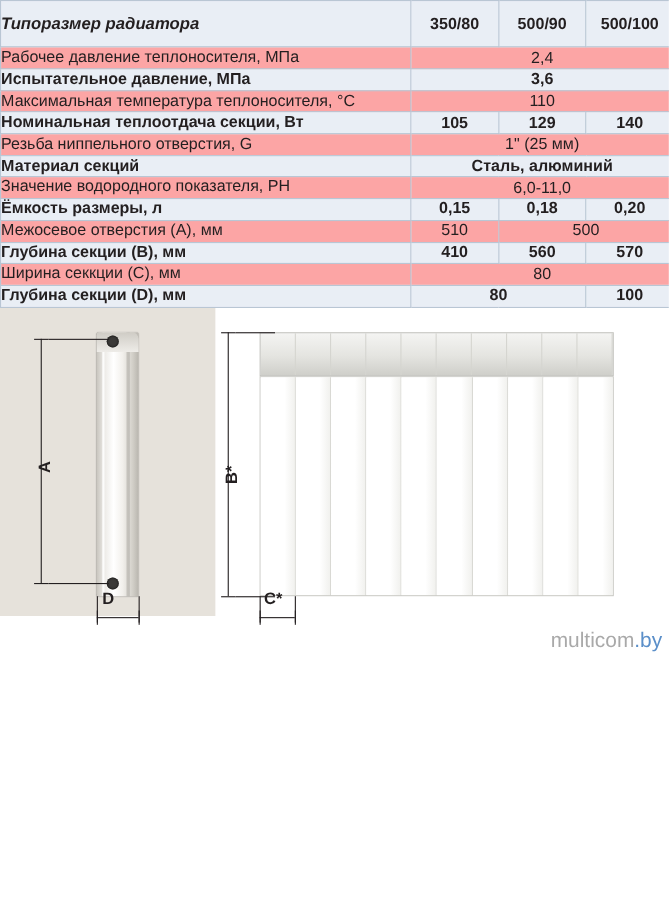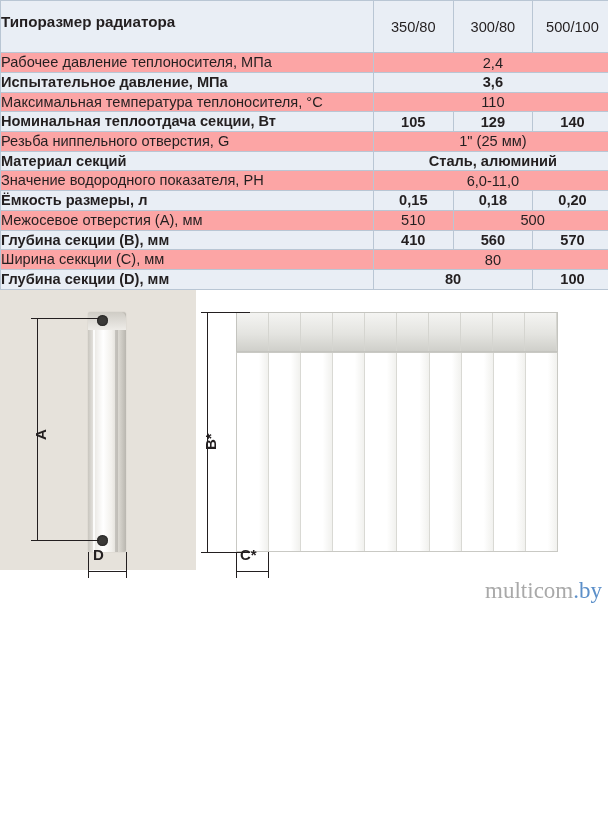--- a/index.html
+++ b/index.html
@@ -30,30 +30,31 @@
     padding: 7px 0 7px 12px;
     font-size: 14.6px;
     text-align: left;
     font-weight: normal;
     line-height: 1.28;
   }
   .head-row .label-cell {
     font-weight: bold;
     font-size: 15.2px;
     padding-top: 11px;
-    padding-bottom: 21px;
+    padding-bottom: 11px;
+    font-style: italic;
   }
   .val-cell {
     width: 78.6px;
     text-align: center;
     font-size: 14.6px;
     padding: 7px 2px;
   }
   .head-row .val-cell {
-    font-weight: normal;
+    font-weight: bold;
     font-size: 14.6px;
   }
   tr.shaded td, tr.shaded th {
     background: #e9eef5;
     font-weight: bold;
   }
   tr.plain td {
     background: #fca5a5;
   }
   .tall-label {
@@ -191,35 +192,35 @@
     top: 262px;
     width: 290px;
     font-size: 9.5px;
     line-height: 1.25;
     color: #231f20;
   }
   .watermark {
     position: absolute;
     right: 6px;
     bottom: 4px;
-    font-size: 23px;
+    font-size: 19px;
     color: #a9a9a9;
-    font-family: Liberation Serif, serif;
+    font-family: Liberation Sans, sans-serif;
   }
   .watermark .blue { color: #5b8fc9; }
 </style>
 </head>
 <body>
 
 <table class="spec-table">
   <tbody>
     <tr class="head-row shaded">
       <th class="label-cell">Типоразмер радиатора</th>
       <th class="val-cell">350/80</th>
-      <th class="val-cell">300/80</th>
+      <th class="val-cell">500/90</th>
       <th class="val-cell">500/100</th>
     </tr>
 
     <tr class="plain">
       <td class="label-cell">Рабочее давление теплоносителя, МПа</td>
       <td class="val-cell" colspan="3">2,4</td>
     </tr>
 
     <tr class="shaded">
       <td class="label-cell">Испытательное давление, МПа</td>

